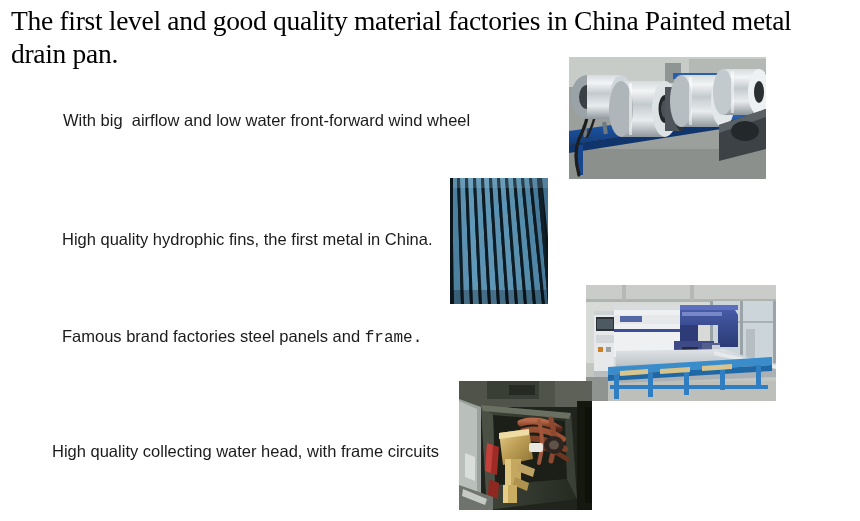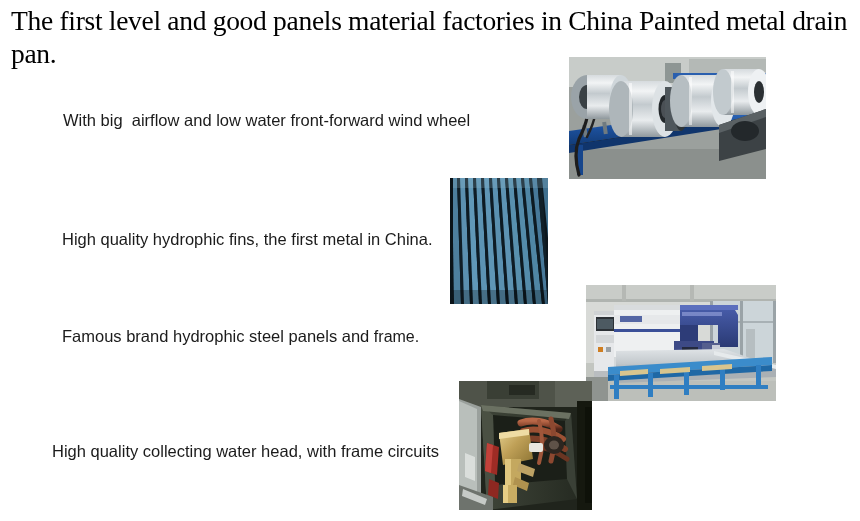--- a/index.html
+++ b/index.html
@@ -39,47 +39,47 @@
     line-height: 20px;
     color: #1b1b1b;
     white-space: pre;
   }
   #caption-airflow   { left: 63px; top: 110px; }
   #caption-fins      { left: 62px; top: 229px; }
   #caption-panels    { left: 62px; top: 326px; }
   #caption-waterhead { left: 52px; top: 441px; }
 
   .caption .serif-tail {
-    font-family: Liberation Sans, sans-serif;
+    font-family: Liberation Mono, monospace;
     font-size: 16px;
   }
 
   
   .photo {
     position: absolute;
     overflow: hidden;
     background: #ffffff;
   }
   .photo svg { display: block; width: 100%; height: 100%; }
 
   #photo-wind-wheel   { left: 569px; top: 57px;  width: 197px; height: 122px; }
   #photo-hydrophic-fins { left: 450px; top: 178px; width: 98px;  height: 126px; }
   #photo-cnc-machine  { left: 586px; top: 285px; width: 190px; height: 116px; }
   #photo-water-header { left: 459px; top: 381px; width: 133px; height: 129px; }
 </style>
 </head>
 <body>
 
-<div id="slide-title">The first level and good panels material factories in China Painted metal drain pan.</div>
+<div id="slide-title">The first level and good quality material factories in China Painted metal drain pan.</div>
 
 <div class="caption" id="caption-airflow">With big  airflow and low water front-forward wind wheel</div>
 
 <div class="caption" id="caption-fins">High quality hydrophic fins, the first metal in China.</div>
 
-<div class="caption" id="caption-panels"><span>Famous brand hydrophic steel panels and </span><span class="serif-tail">frame.</span></div>
+<div class="caption" id="caption-panels"><span>Famous brand factories steel panels and </span><span class="serif-tail">frame.</span></div>
 
 <div class="caption" id="caption-waterhead">High quality collecting water head, with frame circuits</div>
 
 <div class="photo" id="photo-wind-wheel">
   <svg viewBox="0 0 197 122" preserveAspectRatio="none">
     <defs>
       <linearGradient id="ww-metal" x1="0" y1="0" x2="0" y2="1">
         <stop offset="0%" stop-color="#d6dbde"></stop>
         <stop offset="18%" stop-color="#f2f4f5"></stop>
         <stop offset="42%" stop-color="#c3cace"></stop>

